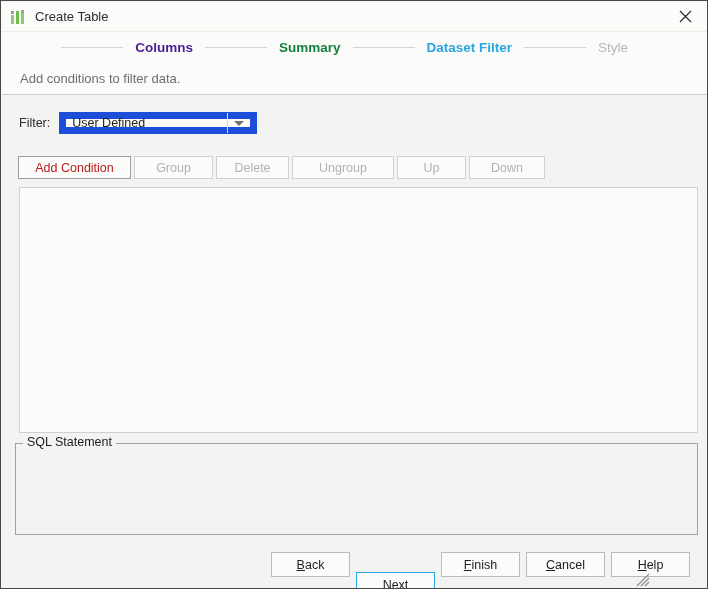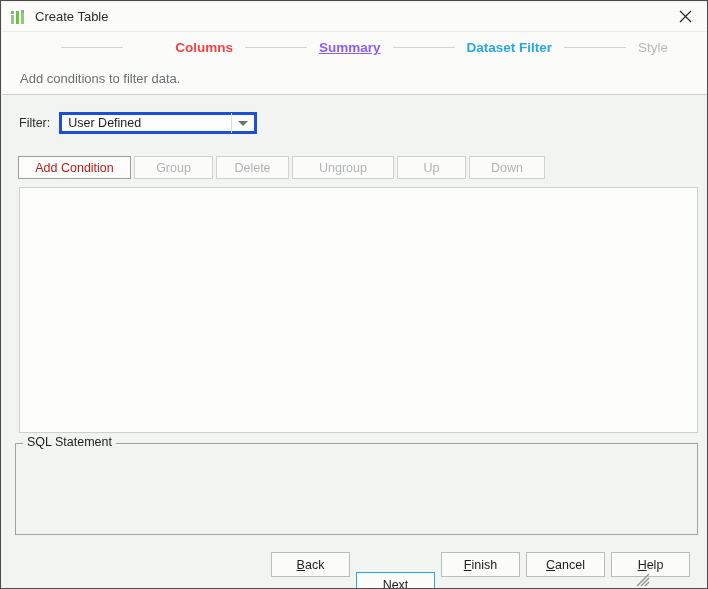--- a/index.html
+++ b/index.html
@@ -132,21 +132,21 @@
     display: flex;
     align-items: center;
   }
   .filter-label {
     font-size: 12.5px;
     color: #2c2c2c;
     margin-right: 9px;
   }
   .combo {
     width: 198px; height: 22px;
-    border: 3px solid #1d4ed8;
+    border: 7px solid #1d4ed8;
     background: #fcfdfb;
     display: flex;
     align-items: center;
     box-sizing: border-box;
     position: relative;
     justify-content: space-between;
   }
   .combo-value {
     font-size: 12.5px;
     color: #1d1d1d;
@@ -282,23 +282,23 @@
         <path d="M1 1 L12 12 M12 1 L1 12" stroke="#2b2b2b" stroke-width="1.2" fill="none"></path>
       </svg>
     </span>
   </div>
   <div class="titlebar-sep"></div>
 
   <div class="stepper">
     <div style="width:18px;flex:none;"></div>
     <span class="step" style="color: #0f172a; margin-top: 48px;">Data</span>
     <span class="step-line" style="width:62px;margin:0 12px;"></span>
-    <span class="step" style="color: #ef4444; margin-left: 40px;">Columns</span>
+    <span class="step" style="color: #4c1d95;">Columns</span>
     <span class="step-line" style="width:62px;margin:0 12px;"></span>
-    <span class="step" style="color: #8b5cf6; text-decoration: underline;">Summary</span>
+    <span class="step" style="color: #15803d;">Summary</span>
     <span class="step-line" style="width:62px;margin:0 12px;"></span>
     <span class="step active" style="color: rgb(41, 165, 227);">Dataset Filter</span>
     <span class="step-line" style="width:62px;margin:0 12px;"></span>
     <span class="step disabled" style="color: rgb(180, 183, 186);">Style</span>
   </div>
 
   <div class="subtitle-band">
     <span class="subtitle">Add conditions to filter data.</span>
   </div>
   <div class="head-sep"></div>

